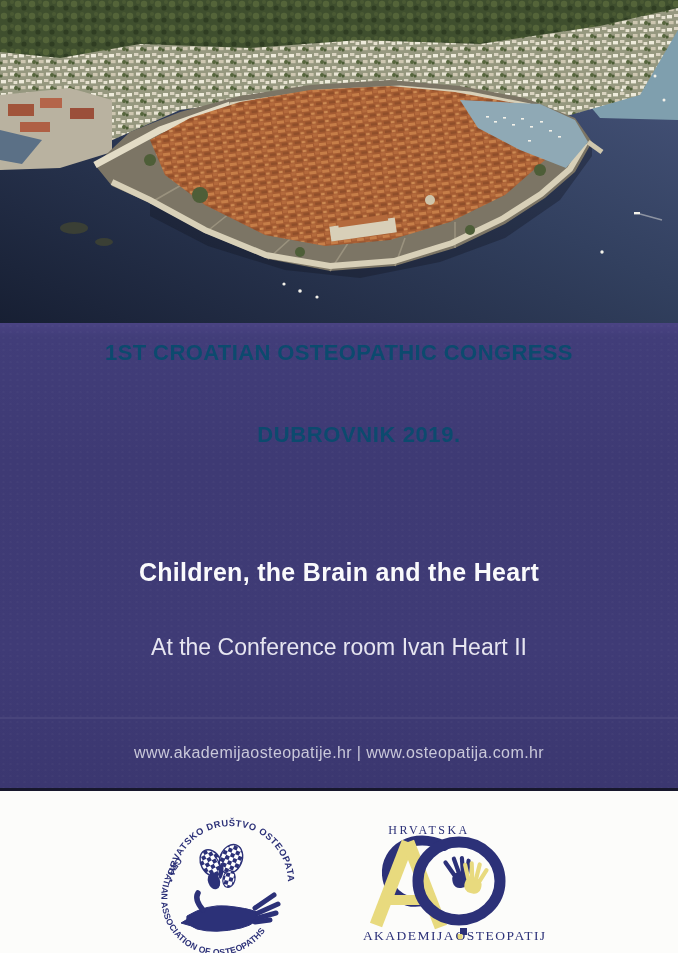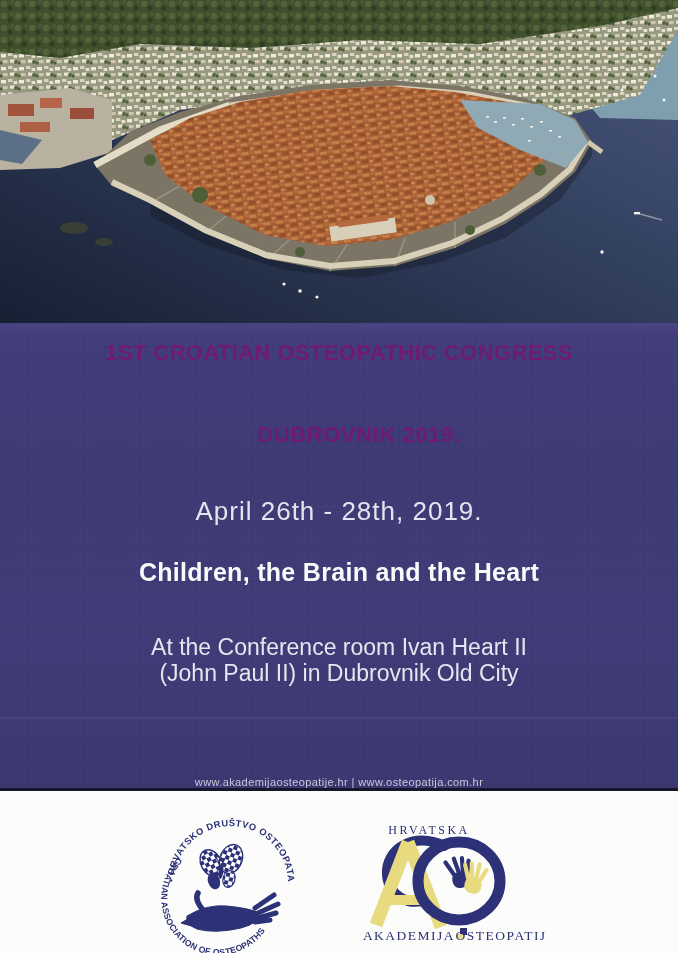--- a/index.html
+++ b/index.html
@@ -16,27 +16,27 @@
     position:absolute;top:323px;left:0;width:678px;height:468px;
     box-sizing:border-box;border-bottom:3px solid #17172c;
     background:linear-gradient(180deg,#4a4383 0%,#413d79 3%,#3e3a74 30%,#3f3b76 70%,#3b3770 100%);
   }
   .purple::after{
     content:"";position:absolute;inset:0;
     background-image:radial-gradient(rgba(255,255,255,.025) 1px,transparent 1.4px);
     background-size:7px 6px;pointer-events:none;
   }
   .faint-rule{position:absolute;left:0;width:678px;height:2px;top:717px;background:rgba(255,255,255,.06);}
-  .ptxt{position:absolute;left:0;width:678px;text-align:center;color:#701a75;}
+  .ptxt{position:absolute;left:0;width:678px;text-align:center;color:#0c4a6e;}
   .title{top:338px;font-size:22px;line-height:29px;font-weight:700;letter-spacing:.4px;}
   .title2{top:420px;font-size:22px;line-height:29px;font-weight:700;letter-spacing:.6px;margin-left:20px;}
   .date{top:496px;font-size:26px;font-weight:300;letter-spacing:1px;color:#e4e3ef;}
   .theme{top:558px;font-size:25px;font-weight:700;letter-spacing:.3px;color:#fafafc;text-align:center;}
   .venue{top:634px;font-size:23px;line-height:26px;font-weight:300;color:#e6e5f0;}
-  .sites{top:776px;font-size:11px;font-weight:300;letter-spacing:.4px;color:#c9c8da;}
+  .sites{top:744px;font-size:16px;font-weight:300;letter-spacing:.4px;color:#c9c8da;}
   
   .footer{position:absolute;top:791px;left:0;width:678px;height:162px;background:#fcfcfa;}
   .logo-assoc{position:absolute;left:157px;top:813px;}
   .logo-acad{position:absolute;left:356px;top:812px;}
 </style>
 </head>
 <body>
 
 <div class="poster">
 
@@ -155,25 +155,23 @@
     </svg>
   </div>
 
   <div class="purple"></div>
   <div class="faint-rule"></div>
 
   <div class="ptxt title">
     <div>1ST CROATIAN OSTEOPATHIC CONGRESS</div>
   </div>
   <div class="ptxt title2">DUBROVNIK 2019.</div>
-  <div class="ptxt date">April 26th - 28th, 2019.</div>
   <div class="ptxt theme">Children, the Brain and the Heart</div>
   <div class="ptxt venue">
     <div>At the Conference room Ivan Heart II</div>
-    <div>(John Paul II) in Dubrovnik Old City</div>
   </div>
   <div class="ptxt sites">www.akademijaosteopatije.hr | www.osteopatija.com.hr</div>
 
   <div class="footer"></div>
 
   <div class="logo-assoc">
     <svg viewBox="0 0 148 140" width="148" height="140">
       <defs>
         <path id="lg-arc-top" d="M 24.6 98.5 A 57 57 0 1 1 123.4 98.5" fill="none"></path>
         <path id="lg-arc-bot" d="M 24.6 41.5 A 57 57 0 1 0 110.6 113.7" fill="none"></path>

